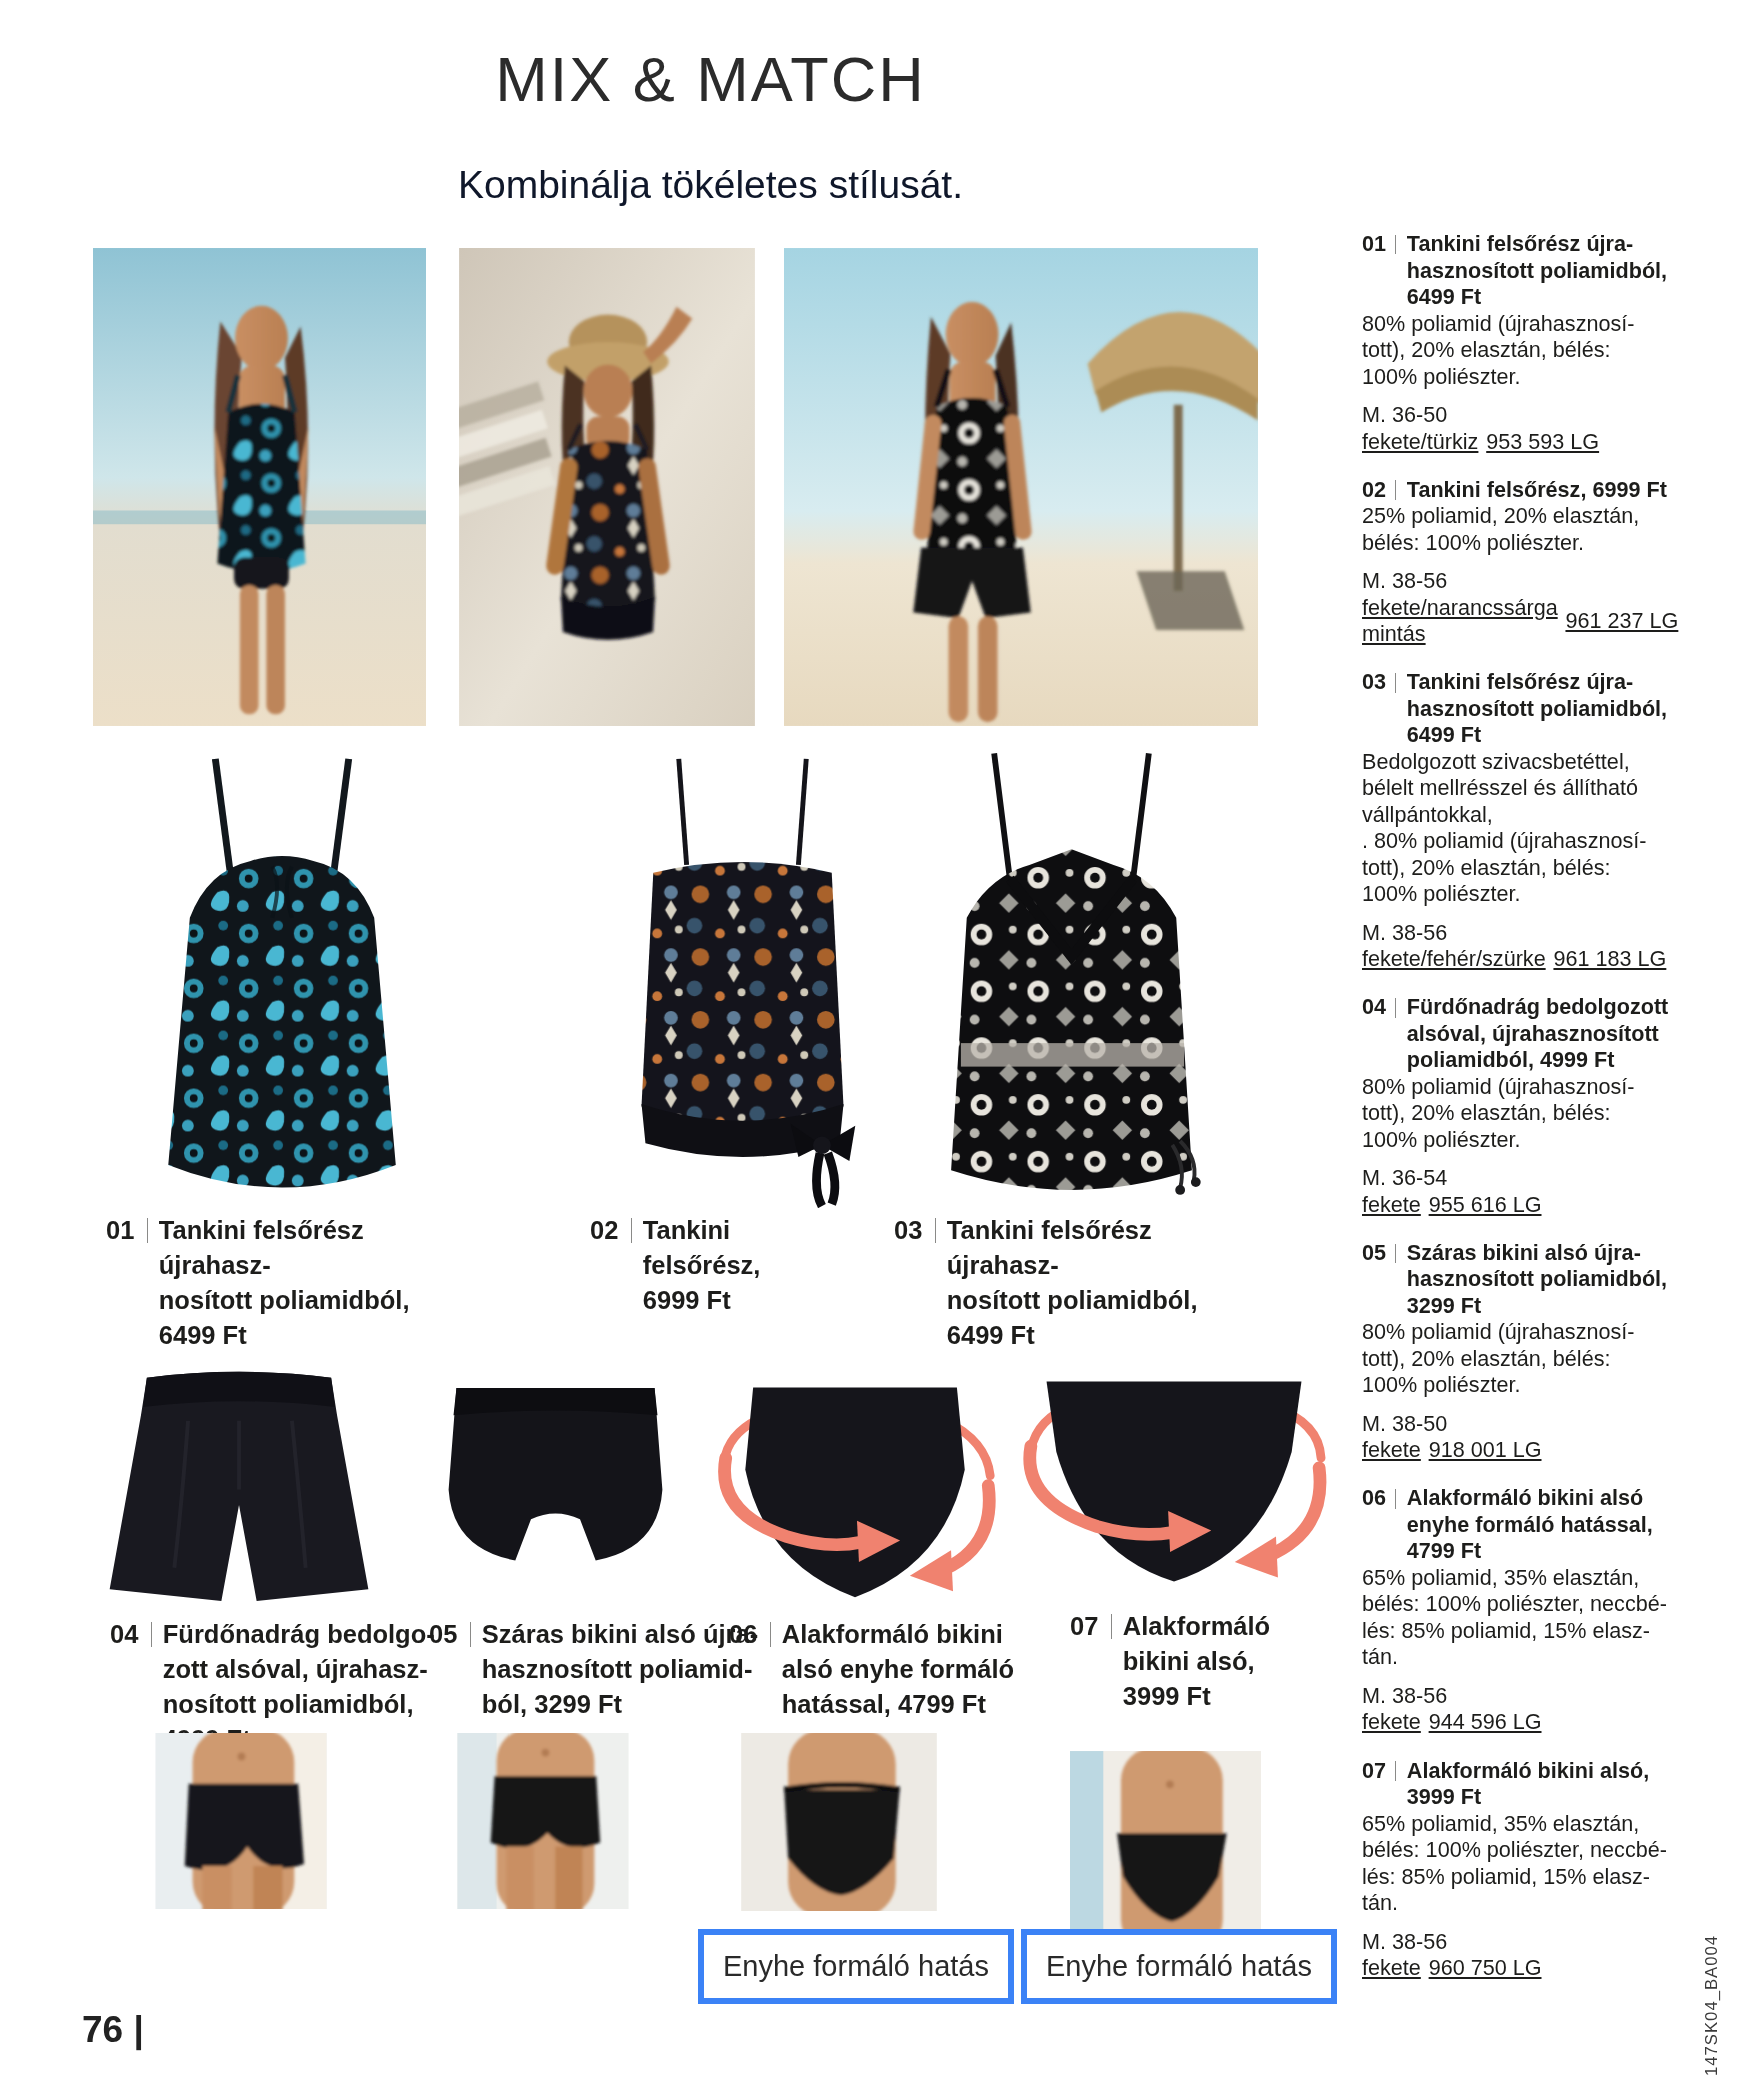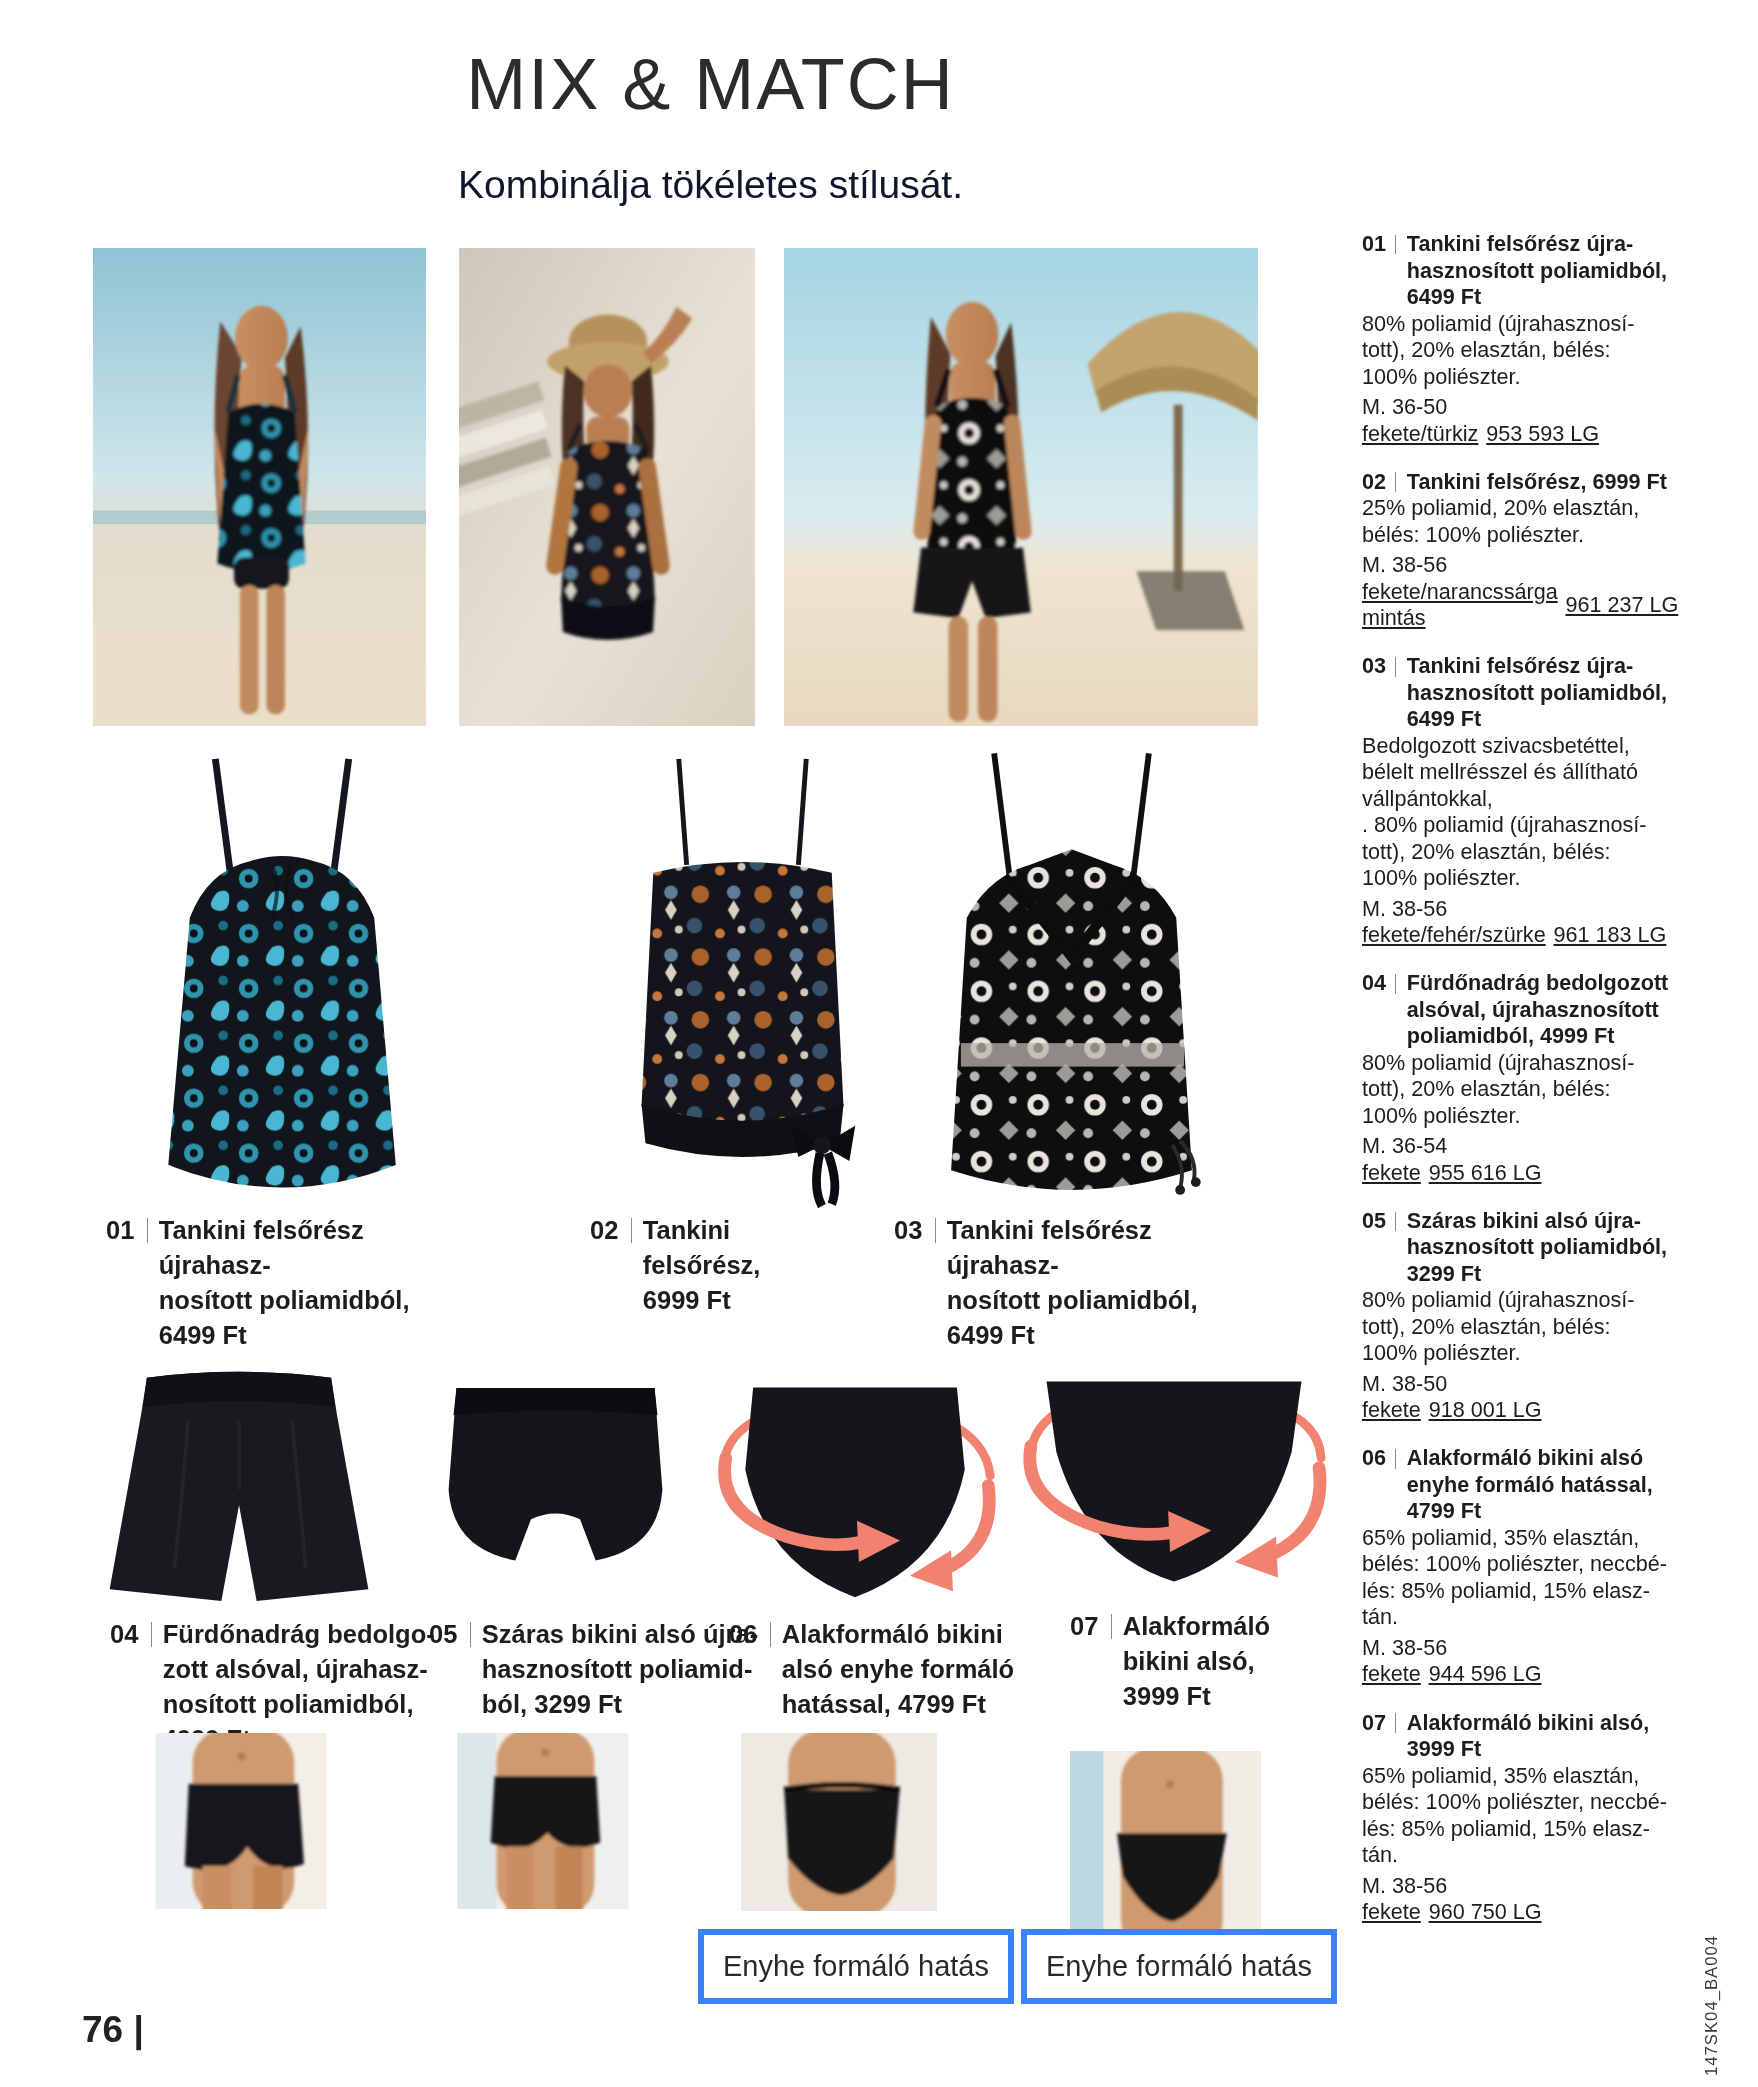--- a/index.html
+++ b/index.html
@@ -2,36 +2,36 @@
 <html><head>
 <meta charset="utf-8">
 <style>
   html,body{margin:0;padding:0;background:#ffffff;}
   .page{position:relative;width:1758px;height:2088px;background:#fff;overflow:hidden;
         font-family:"Liberation Sans", sans-serif;color:#1d1d1b;}
   .abs{position:absolute;}
   .pre{white-space:pre-line;}
 
   
-  .title{left:0;top:43px;width:1421px;text-align:center;font-size:72px;letter-spacing:2px;
+  .title{left:0;top:43px;width:1421px;text-align:center;font-size:63px;letter-spacing:2px;
          color:#2b2b2b;font-weight:400;}
   .subtitle{left:0;top:163px;width:1421px;text-align:center;font-size:39px;color:#0f172a;}
 
   
   .cap{display:grid;grid-template-columns:41px 11.8px 1fr;font-size:25.5px;font-weight:700;
        line-height:35px;color:#1d1d1b;}
   .cap .vbar{width:1px;height:25.5px;margin-top:4.9px;background:#8a8a88;}
   .cap-num{font-weight:700;}
 
   
   .sidebar{left:1362px;top:231px;width:316px;display:flex;flex-direction:column;gap:21.6px;
            font-size:21.6px;line-height:26.5px;}
   .sb-head{display:grid;grid-template-columns:33px 11.8px 1fr;font-weight:700;}
   .sb-head .vbar{width:1px;height:19.6px;margin-top:3.9px;background:#8a8a88;}
-  .sb-size{margin-top:4px;}
+  .sb-size{margin-top:12px;}
   .sb-colorrow{display:flex;justify-content:flex-start;align-items:center;text-decoration:underline;}
   .sb-code{white-space:nowrap;padding-left:7.8px;}
 
   
   .shape-btn{display:flex;align-items:center;justify-content:center;border:6px solid #3b82f6;
              font-size:29px;color:#2a2a2a;background:#fff;}
 
   
   .pagenum{left:82px;top:2009px;font-size:37px;color:#222;font-weight:bold;}
   .printcode{left:1702px;top:1903px;height:173px;writing-mode:vertical-rl;transform:rotate(180deg);

